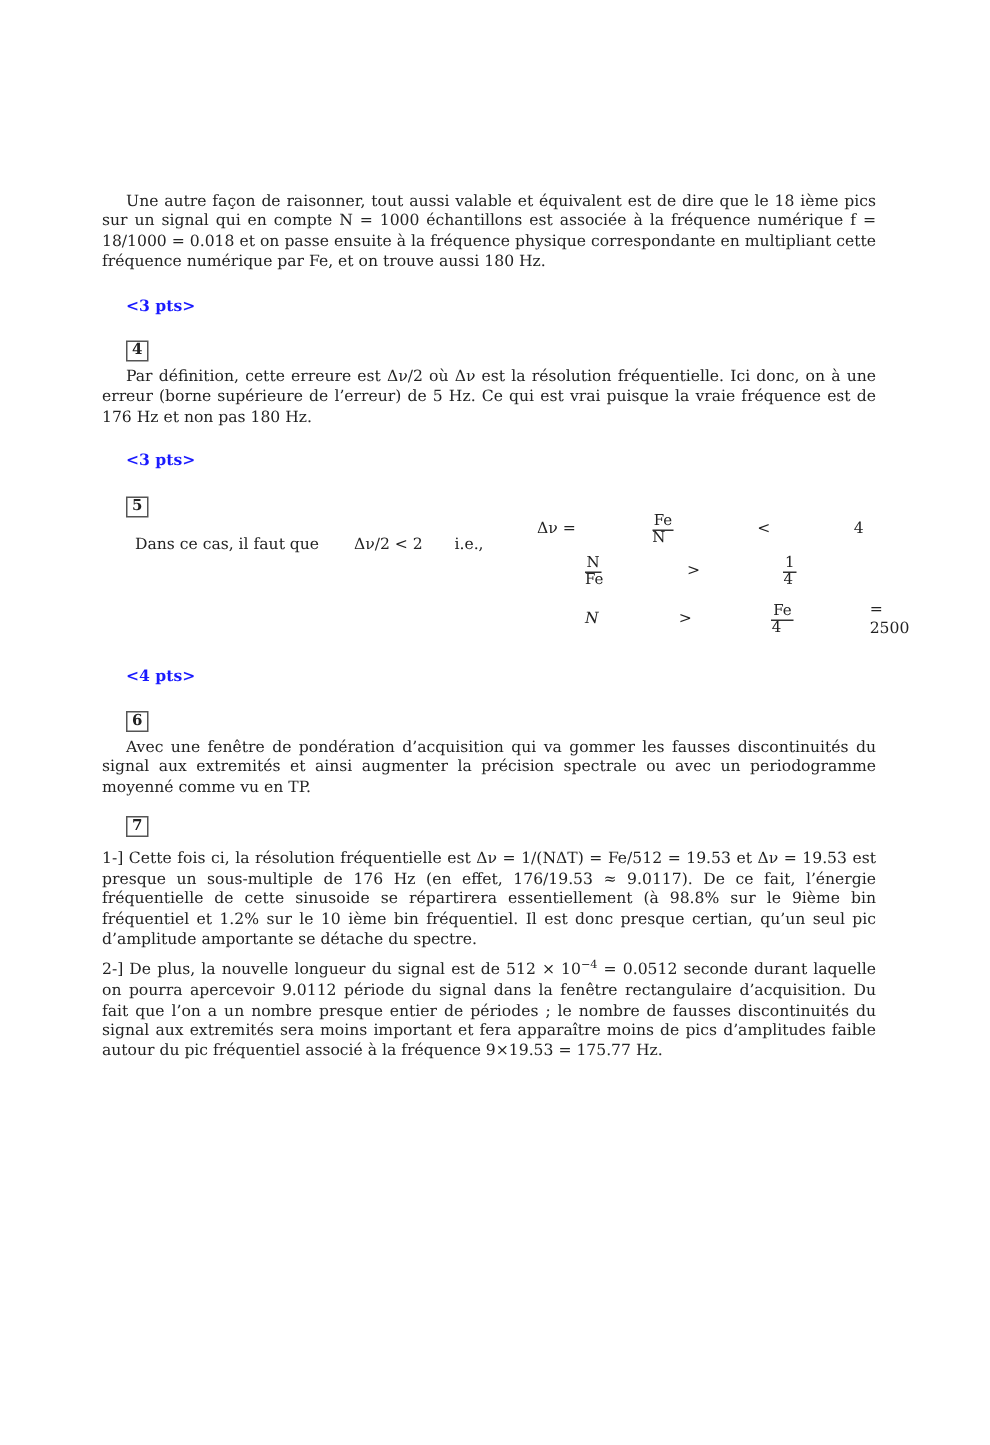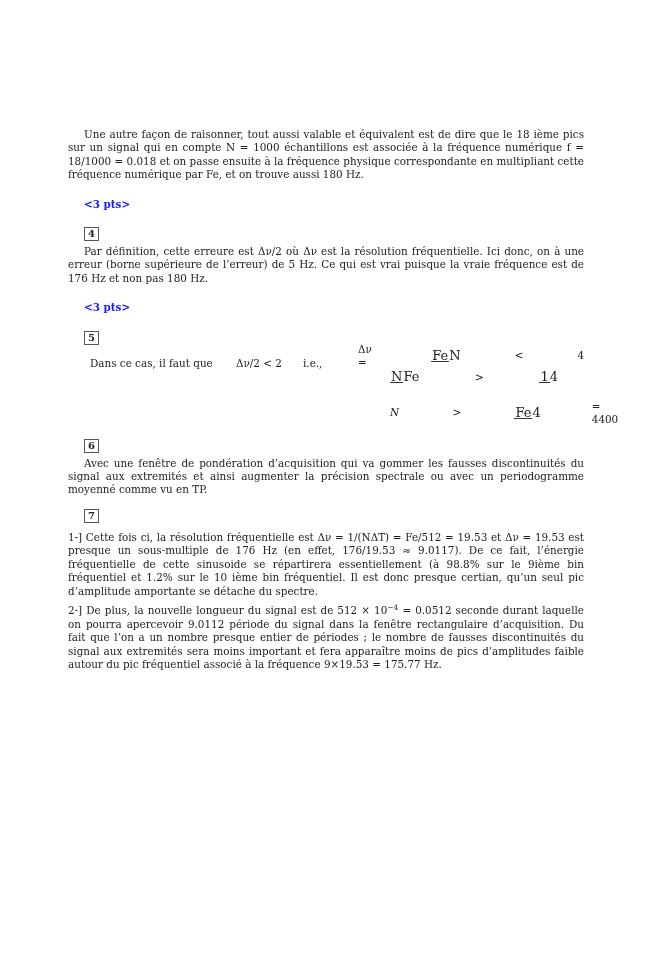--- a/index.html
+++ b/index.html
@@ -8,21 +8,21 @@
   .page { position:absolute; left:68px; top:128px; width:516px; font-size:10.4px; line-height:13.4px; }
   .para { text-align:justify; margin:0; }
   .indent { text-indent:16px; }
   .pts { color:#1a1aff; font-weight:bold; margin:16px; }
   .qbox { display:inline-block; border:1px solid #555; padding:0 3px; font-weight:bold; font-size:10px; line-height:12px; margin-left:16px; }
   .qrow { margin:10px 0 4px 0; }
   .eqblock { position:relative; height:84px; margin-top:0; }
   .eq-intro { position:absolute; left:22px; top:12px; }
   .eq-cond { position:absolute; left:168px; top:12px; }
   .eq-ie { position:absolute; left:235px; top:12px; }
-  .frac { display:inline-flex; flex-direction:row; align-items:center; vertical-align:middle; font-size:13px; line-height:10px; }
+  .frac { display:inline-flex; flex-direction:column; align-items:flex-start; vertical-align:middle; font-size:10px; line-height:10px; }
   .frac .num { border-bottom:0.8px solid #333; padding:0 1px; }
   .eqrow { position:absolute; display:flex; align-items:center;gap:48px; }
   .rel { display:inline-block; width:24px; text-align:center; }
   .sup { font-size:7.5px; vertical-align:super; }
 </style>
 </head>
 <body>
 
 <div class="page">
 
@@ -65,24 +65,25 @@
       </span>
     </div>
 
     <div class="eqrow" style="left:322px; top:55px;">
       <span style="font-style:italic">N</span>
       <span class="rel">&gt;</span>
       <span class="frac">
         <span class="num">Fe</span>
         <span>4</span>
       </span>
-      <span style="margin-left:3px">= 4400</span>
+      <span style="margin-left:3px">= 2500</span>
       <span style="margin-left:12px">échantillons</span>
     </div>
   </div>
+  <p class="pts">&lt;4 pts&gt;</p>
 
   <div class="qrow">
     <span class="qbox">6</span>
   </div>
   <p class="para indent">Avec une fenêtre de pondération d’acquisition qui va gommer les fausses discontinuités du signal aux extremités et ainsi augmenter la précision spectrale ou avec un periodogramme moyenné comme vu en TP.</p>
 
   <div class="qrow" style="margin-top:12px; margin-bottom:8px">
     <span class="qbox">7</span>
   </div>
   <p class="para">1-] Cette fois ci, la résolution fréquentielle est Δν = 1/(NΔT) = Fe/512 = 19.53 et Δν = 19.53 est presque un sous-multiple de 176 Hz (en effet, 176/19.53 ≈ 9.0117). De ce fait, l’énergie fréquentielle de cette sinusoide se répartirera essentiellement (à 98.8% sur le 9ième bin fréquentiel et 1.2% sur le 10 ième bin fréquentiel. Il est donc presque certian, qu’un seul pic d’amplitude amportante se détache du spectre.</p>

